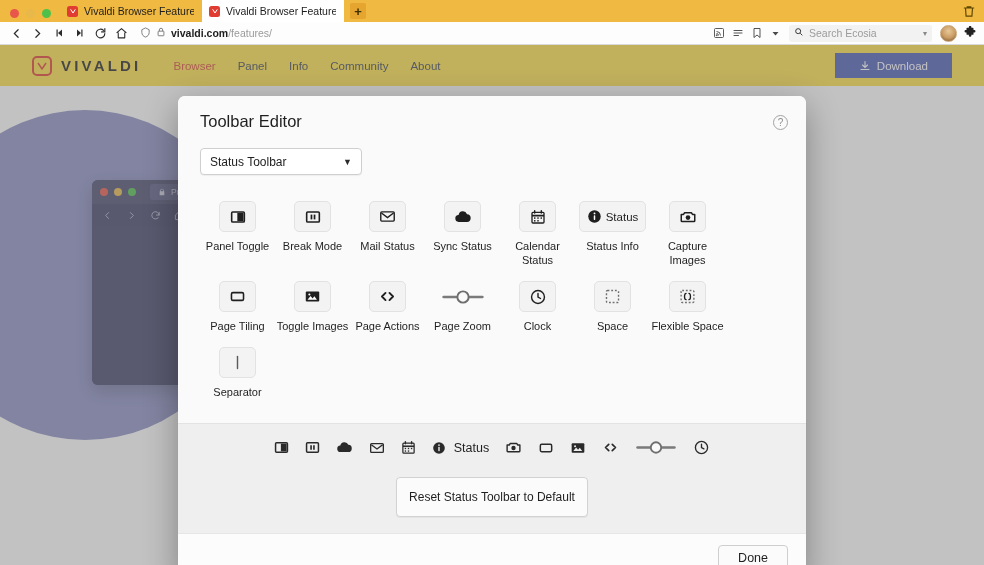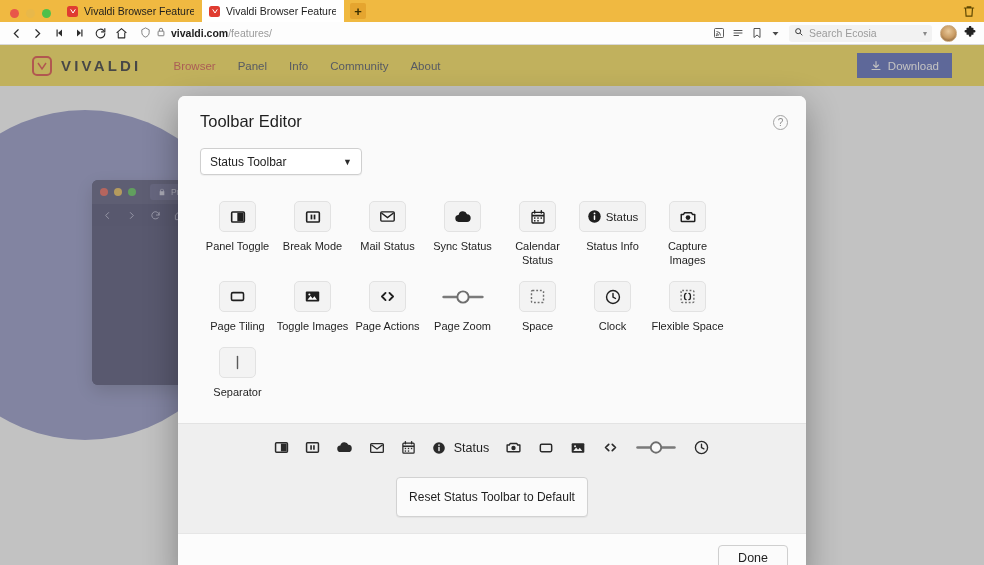--- a/index.html
+++ b/index.html
@@ -108,21 +108,21 @@
   .brand-mark svg { width:12px; height:12px; display:block; }
   .brand-text {
     font-size:15px; font-weight:bold; letter-spacing:3.2px; color:#1f1f1f;
   }
   .site-nav { display:flex; align-items:center; gap:22px; font-size:11.5px; }
   .site-nav a { text-decoration:none; color:#3c4253; }
   .site-nav a.active { color:#d6483b; }
   .download-btn {
     margin-left:auto; display:flex; align-items:center; gap:6px;
     background:#4a5bb5; color:#fff; font-size:11.5px;
-    height:25px; padding:0 13px; border-radius:0;
+    height:25px; padding:0 24px; border-radius:0;
   }
   .download-btn svg { width:12px; height:12px; display:block; }
 
   .page-body { position:relative; height:479px; background:#fff; }
   .blob {
     position:absolute; left:-80px; top:24px; width:330px; height:330px;
     border-radius:50%; background:#8b8fc4;
   }
   .mock-window {
     position:absolute; left:92px; top:94px; width:300px; height:205px;
@@ -555,35 +555,35 @@
         <svg viewBox="0 0 50 24" width="44" height="22">
             <path d="M3 12h44" stroke="#7a7a7a" stroke-width="3" stroke-linecap="round"></path>
             <circle cx="25" cy="12" r="6.4" fill="#fafafa" stroke="#6e6e6e" stroke-width="2.2"></circle>
           </svg>
       </div>
       <div class="item-label">Page Zoom</div>
     </div>
 
     <div class="grid-item">
       <div class="item-box">
-        <svg viewBox="0 0 24 24" width="17" height="17">
-            <rect x="3.5" y="3.5" width="17" height="17" rx="1.5" fill="none" stroke="#6f6f6f" stroke-width="2" stroke-dasharray="2.6 2.6"></rect>
-          </svg>
-      </div>
-      <div class="item-label">Space</div>
-    </div>
-
-    <div class="grid-item">
-      <div class="item-box">
         <svg viewBox="0 0 24 24" width="18" height="18" fill="none" stroke="#1f1f1f" stroke-width="1.9" stroke-linecap="round">
             <circle cx="12" cy="12" r="8.6"></circle>
             <path d="M12 7.4V12l3.4 2"></path>
           </svg>
       </div>
       <div class="item-label">Clock</div>
+    </div>
+
+    <div class="grid-item">
+      <div class="item-box">
+        <svg viewBox="0 0 24 24" width="17" height="17">
+            <rect x="3.5" y="3.5" width="17" height="17" rx="1.5" fill="none" stroke="#6f6f6f" stroke-width="2" stroke-dasharray="2.6 2.6"></rect>
+          </svg>
+      </div>
+      <div class="item-label">Space</div>
     </div>
 
     <div class="grid-item">
       <div class="item-box">
         <svg viewBox="0 0 24 24" width="17" height="17">
             <rect x="3" y="3.5" width="18" height="17" rx="1.5" fill="none" stroke="#6f6f6f" stroke-width="2" stroke-dasharray="2.6 2.6"></rect>
             <path d="M10 7.5c-1.7 0-2.2 1-2.2 4.5s.5 4.5 2.2 4.5M14 7.5c1.7 0 2.2 1 2.2 4.5s-.5 4.5-2.2 4.5" fill="none" stroke="#1f1f1f" stroke-width="1.9" stroke-linecap="round"></path>
           </svg>
       </div>
       <div class="item-label">Flexible Space</div>

